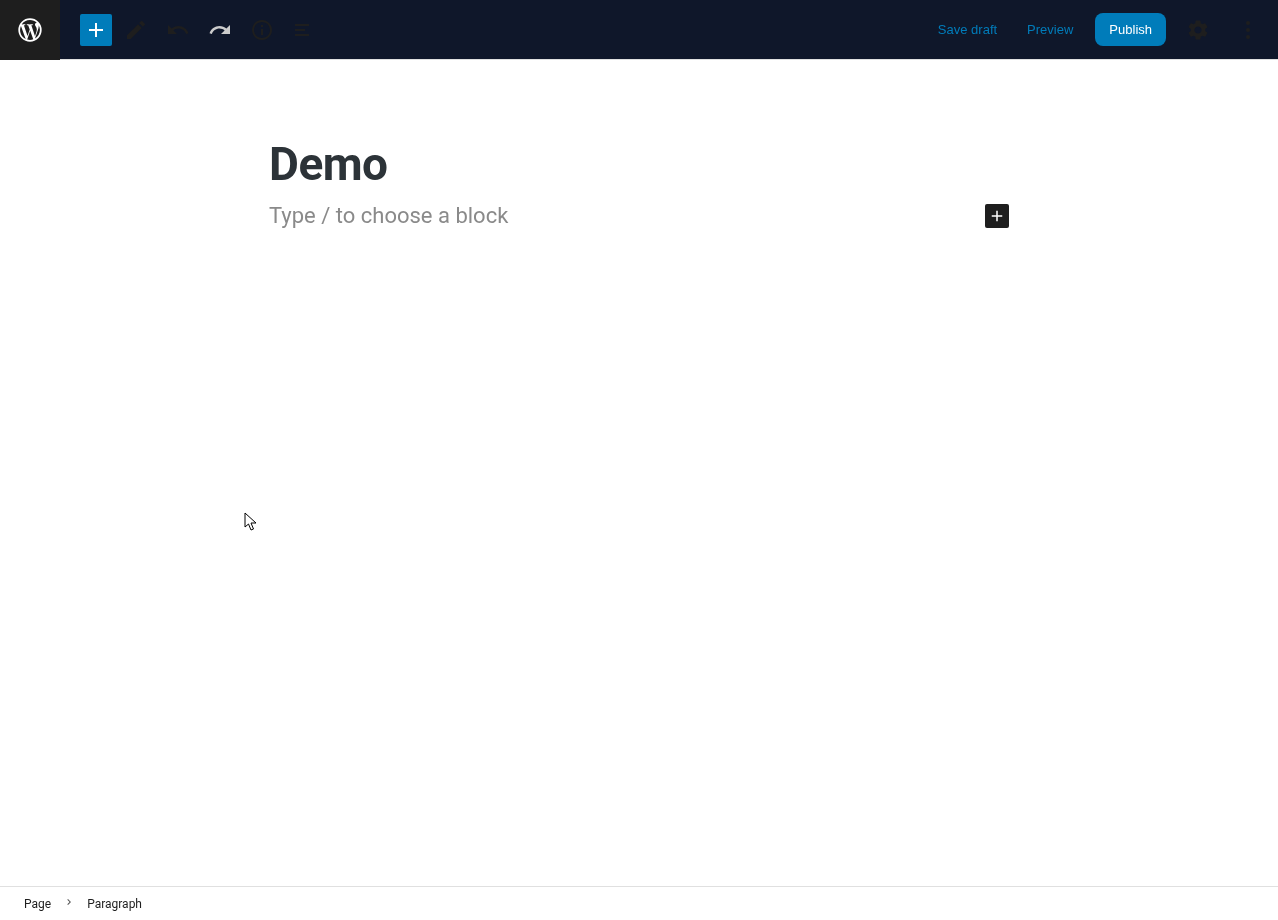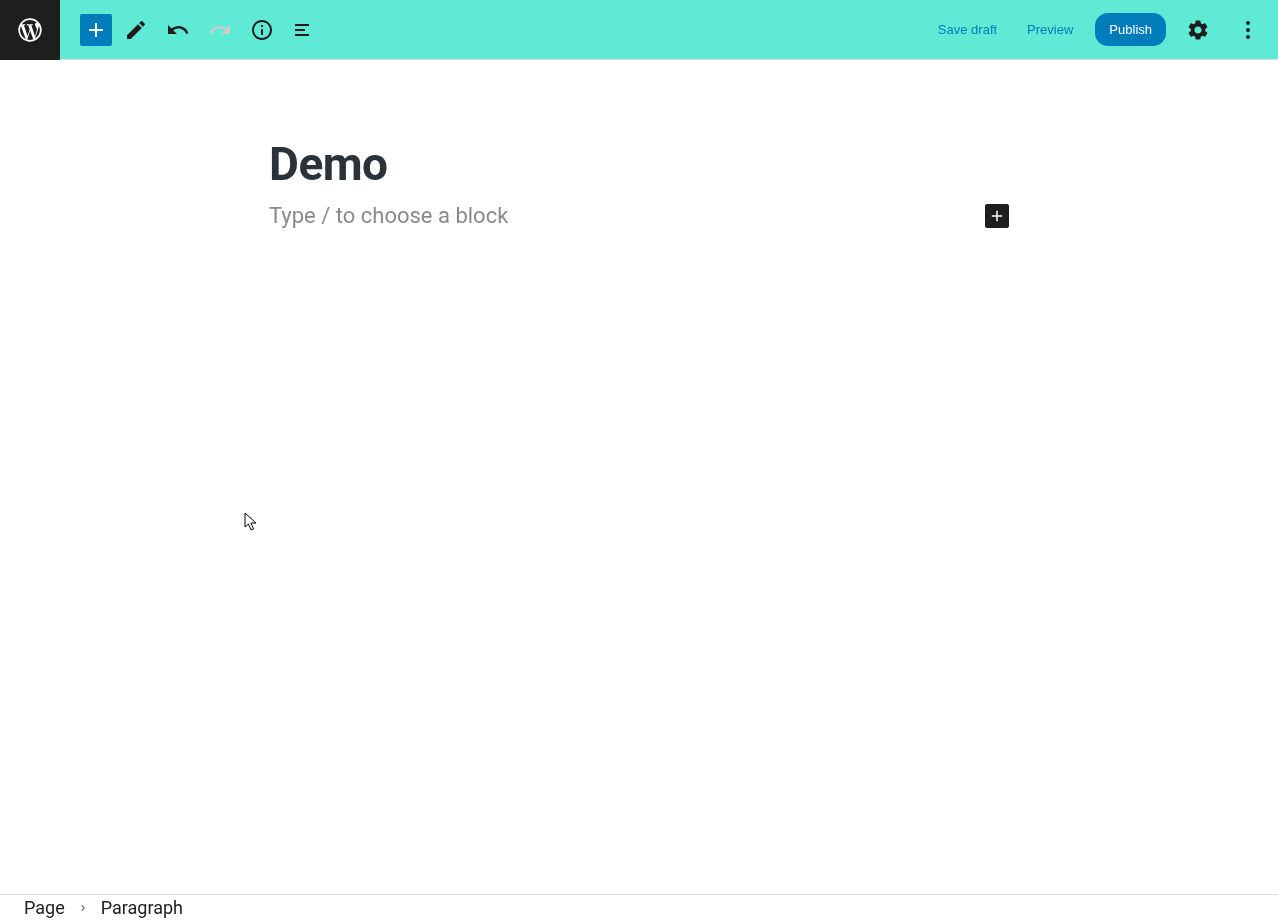--- a/index.html
+++ b/index.html
@@ -15,21 +15,21 @@
       flex-direction: column;
       overflow: hidden;
       background: #fff;
     }
 
     .top-toolbar {
       height: 60px;
       display: flex;
       align-items: center;
       border-bottom: 1px solid #e0e0e0;
-      background: #5eead4;
+      background: #0f172a;
     }
 
     .wp-logo {
       width: 60px;
       height: 60px;
       background: #1e1e1e;
       display: flex;
       align-items: center;
       justify-content: center;
       flex-shrink: 0;
@@ -88,21 +88,21 @@
       cursor: pointer;
       padding: 6px 8px;
     }
 
     .publish-btn {
       background: #007cba;
       color: #fff;
       border: none;
       font-size: 13px;
       padding: 9px 14px;
-      border-radius: 13px;
+      border-radius: 8px;
       cursor: pointer;
     }
 
     .editor-area {
       flex: 1;
       position: relative;
       overflow: auto;
     }
 
     .content-wrapper {
@@ -144,27 +144,27 @@
       border: none;
       cursor: pointer;
       border-radius: 2px;
     }
 
     .add-block-inline svg {
       fill: #fff;
     }
 
     .footer-breadcrumb {
-      height: 26px;
+      height: 34px;
       border-top: 1px solid #e0e0e0;
       display: flex;
       align-items: center;
       padding: 0 24px;
       gap: 12px;
-      font-size: 18px;
+      font-size: 12px;
       color: #1e1e1e;
     }
 
     .breadcrumb-sep {
       color: #757575;
     }
 
     .cursor-pointer {
       position: absolute;
       left: 244px;

